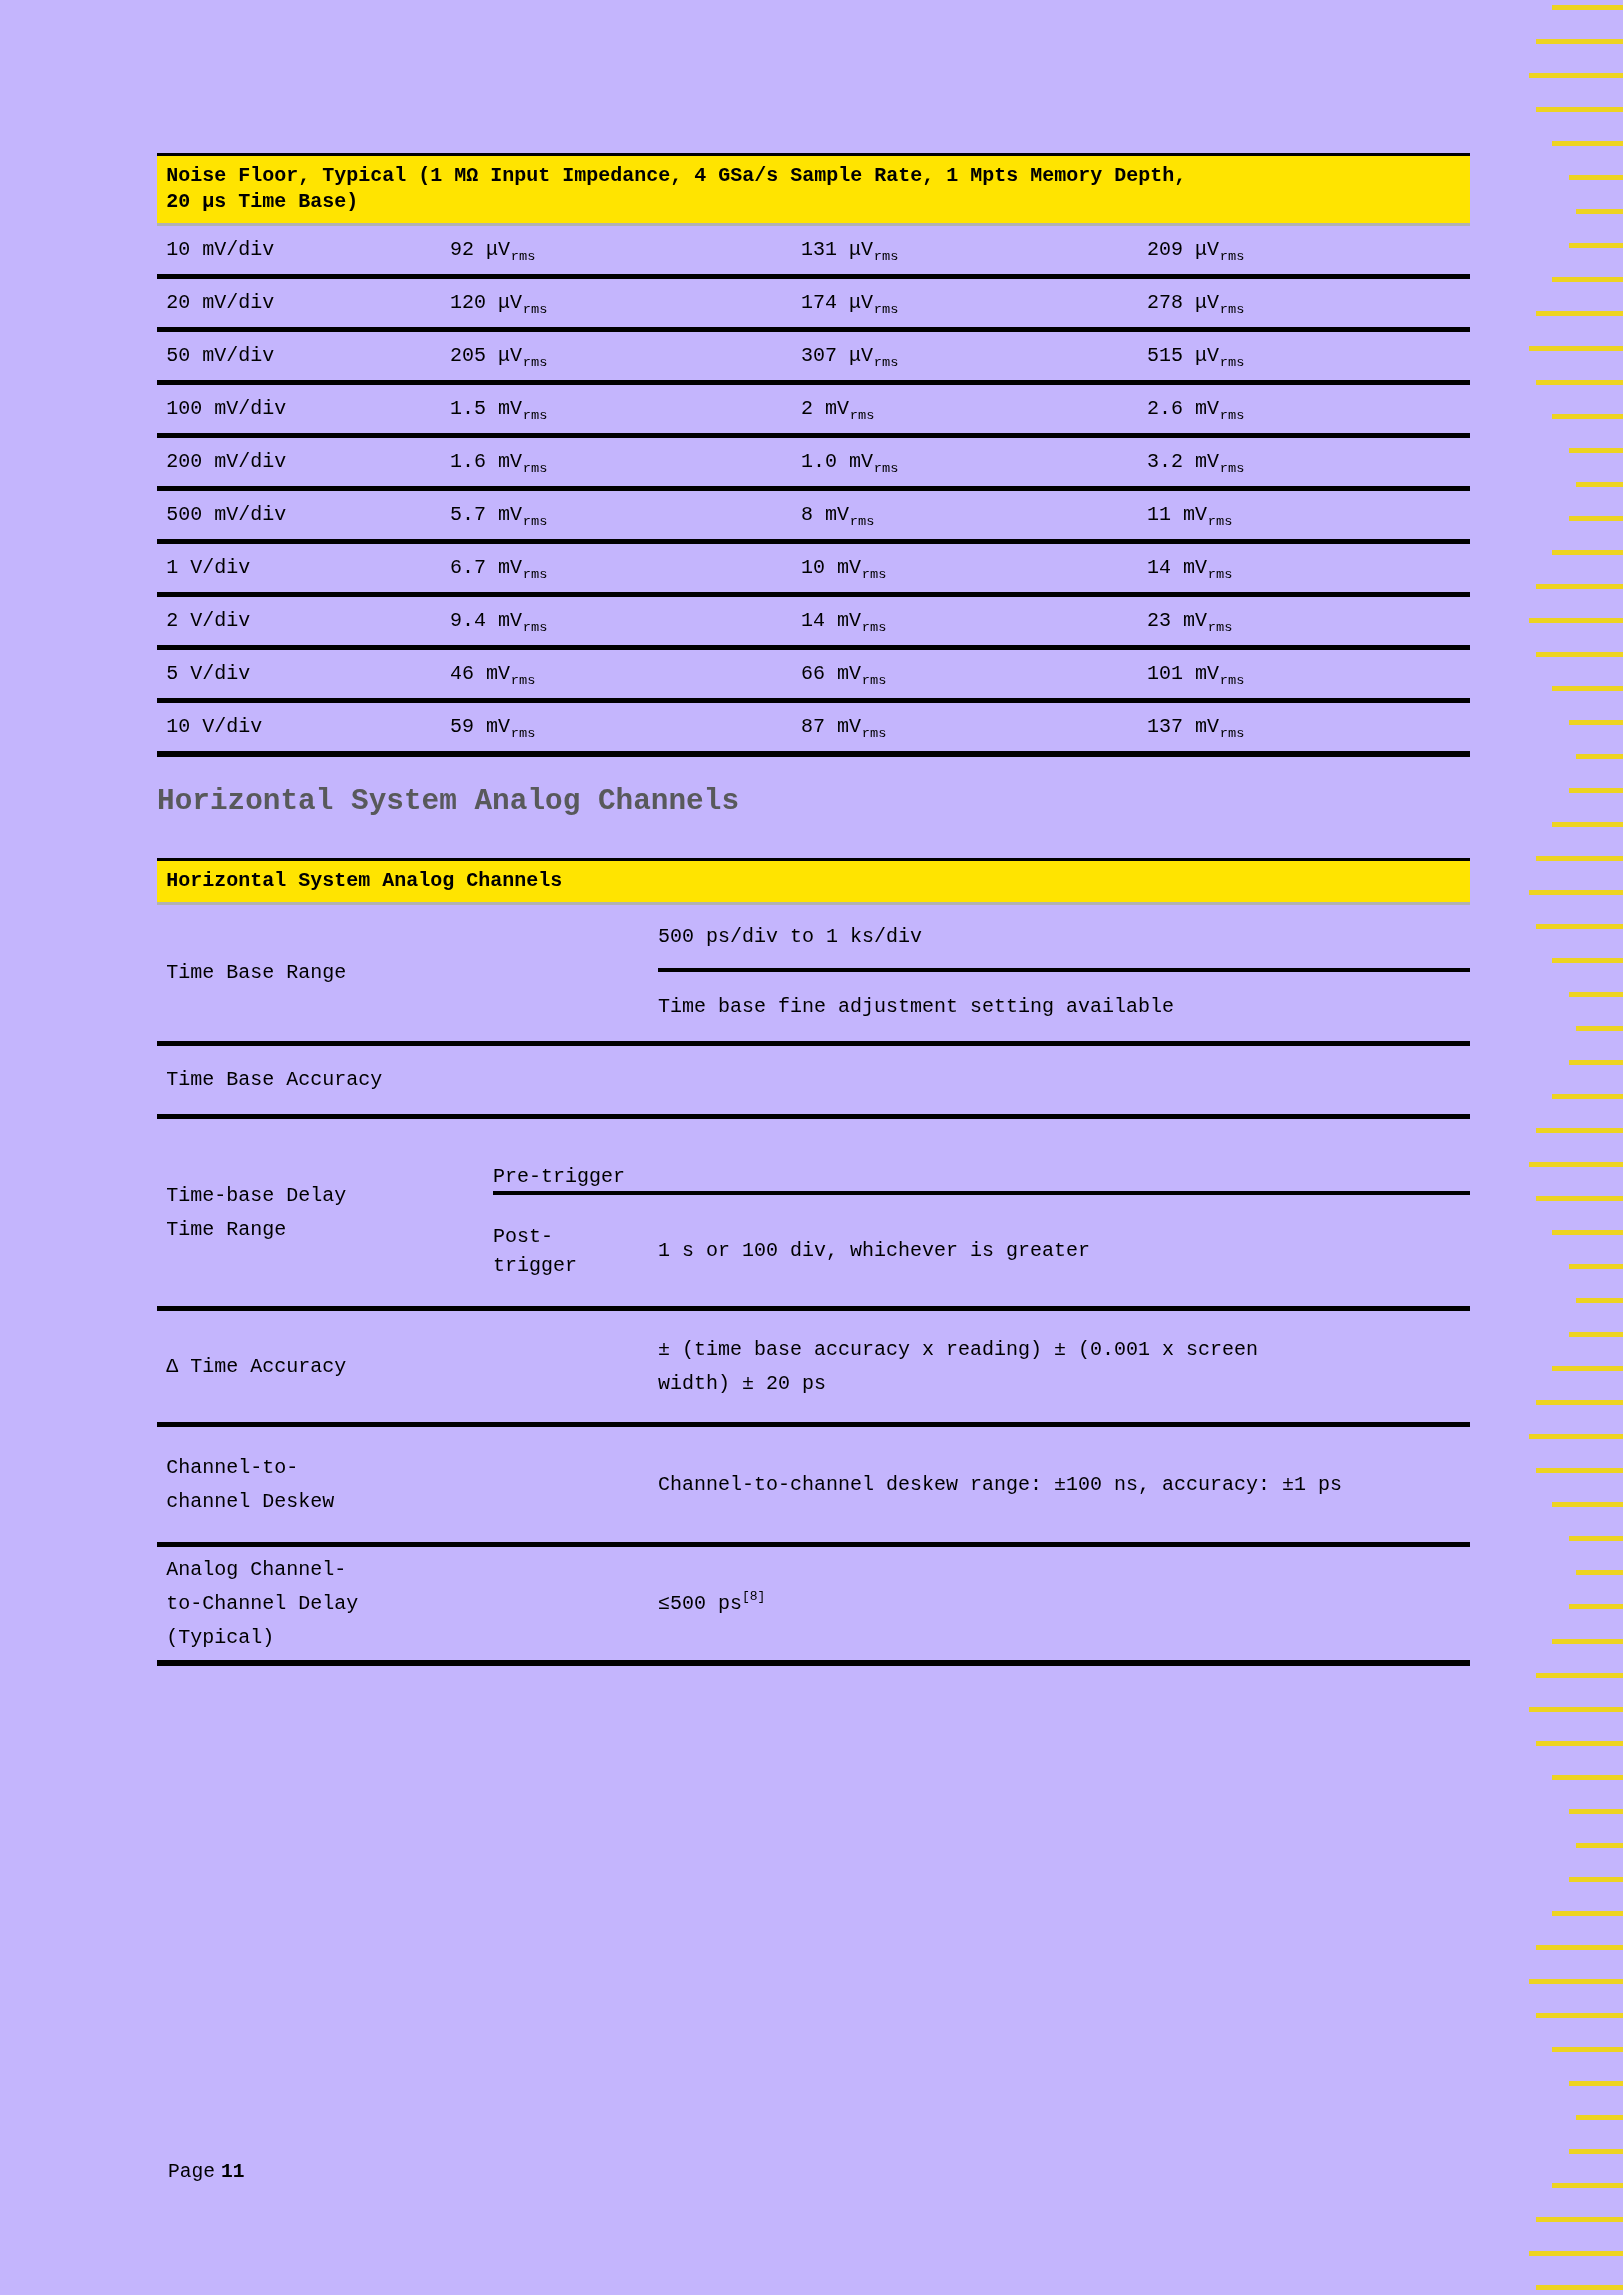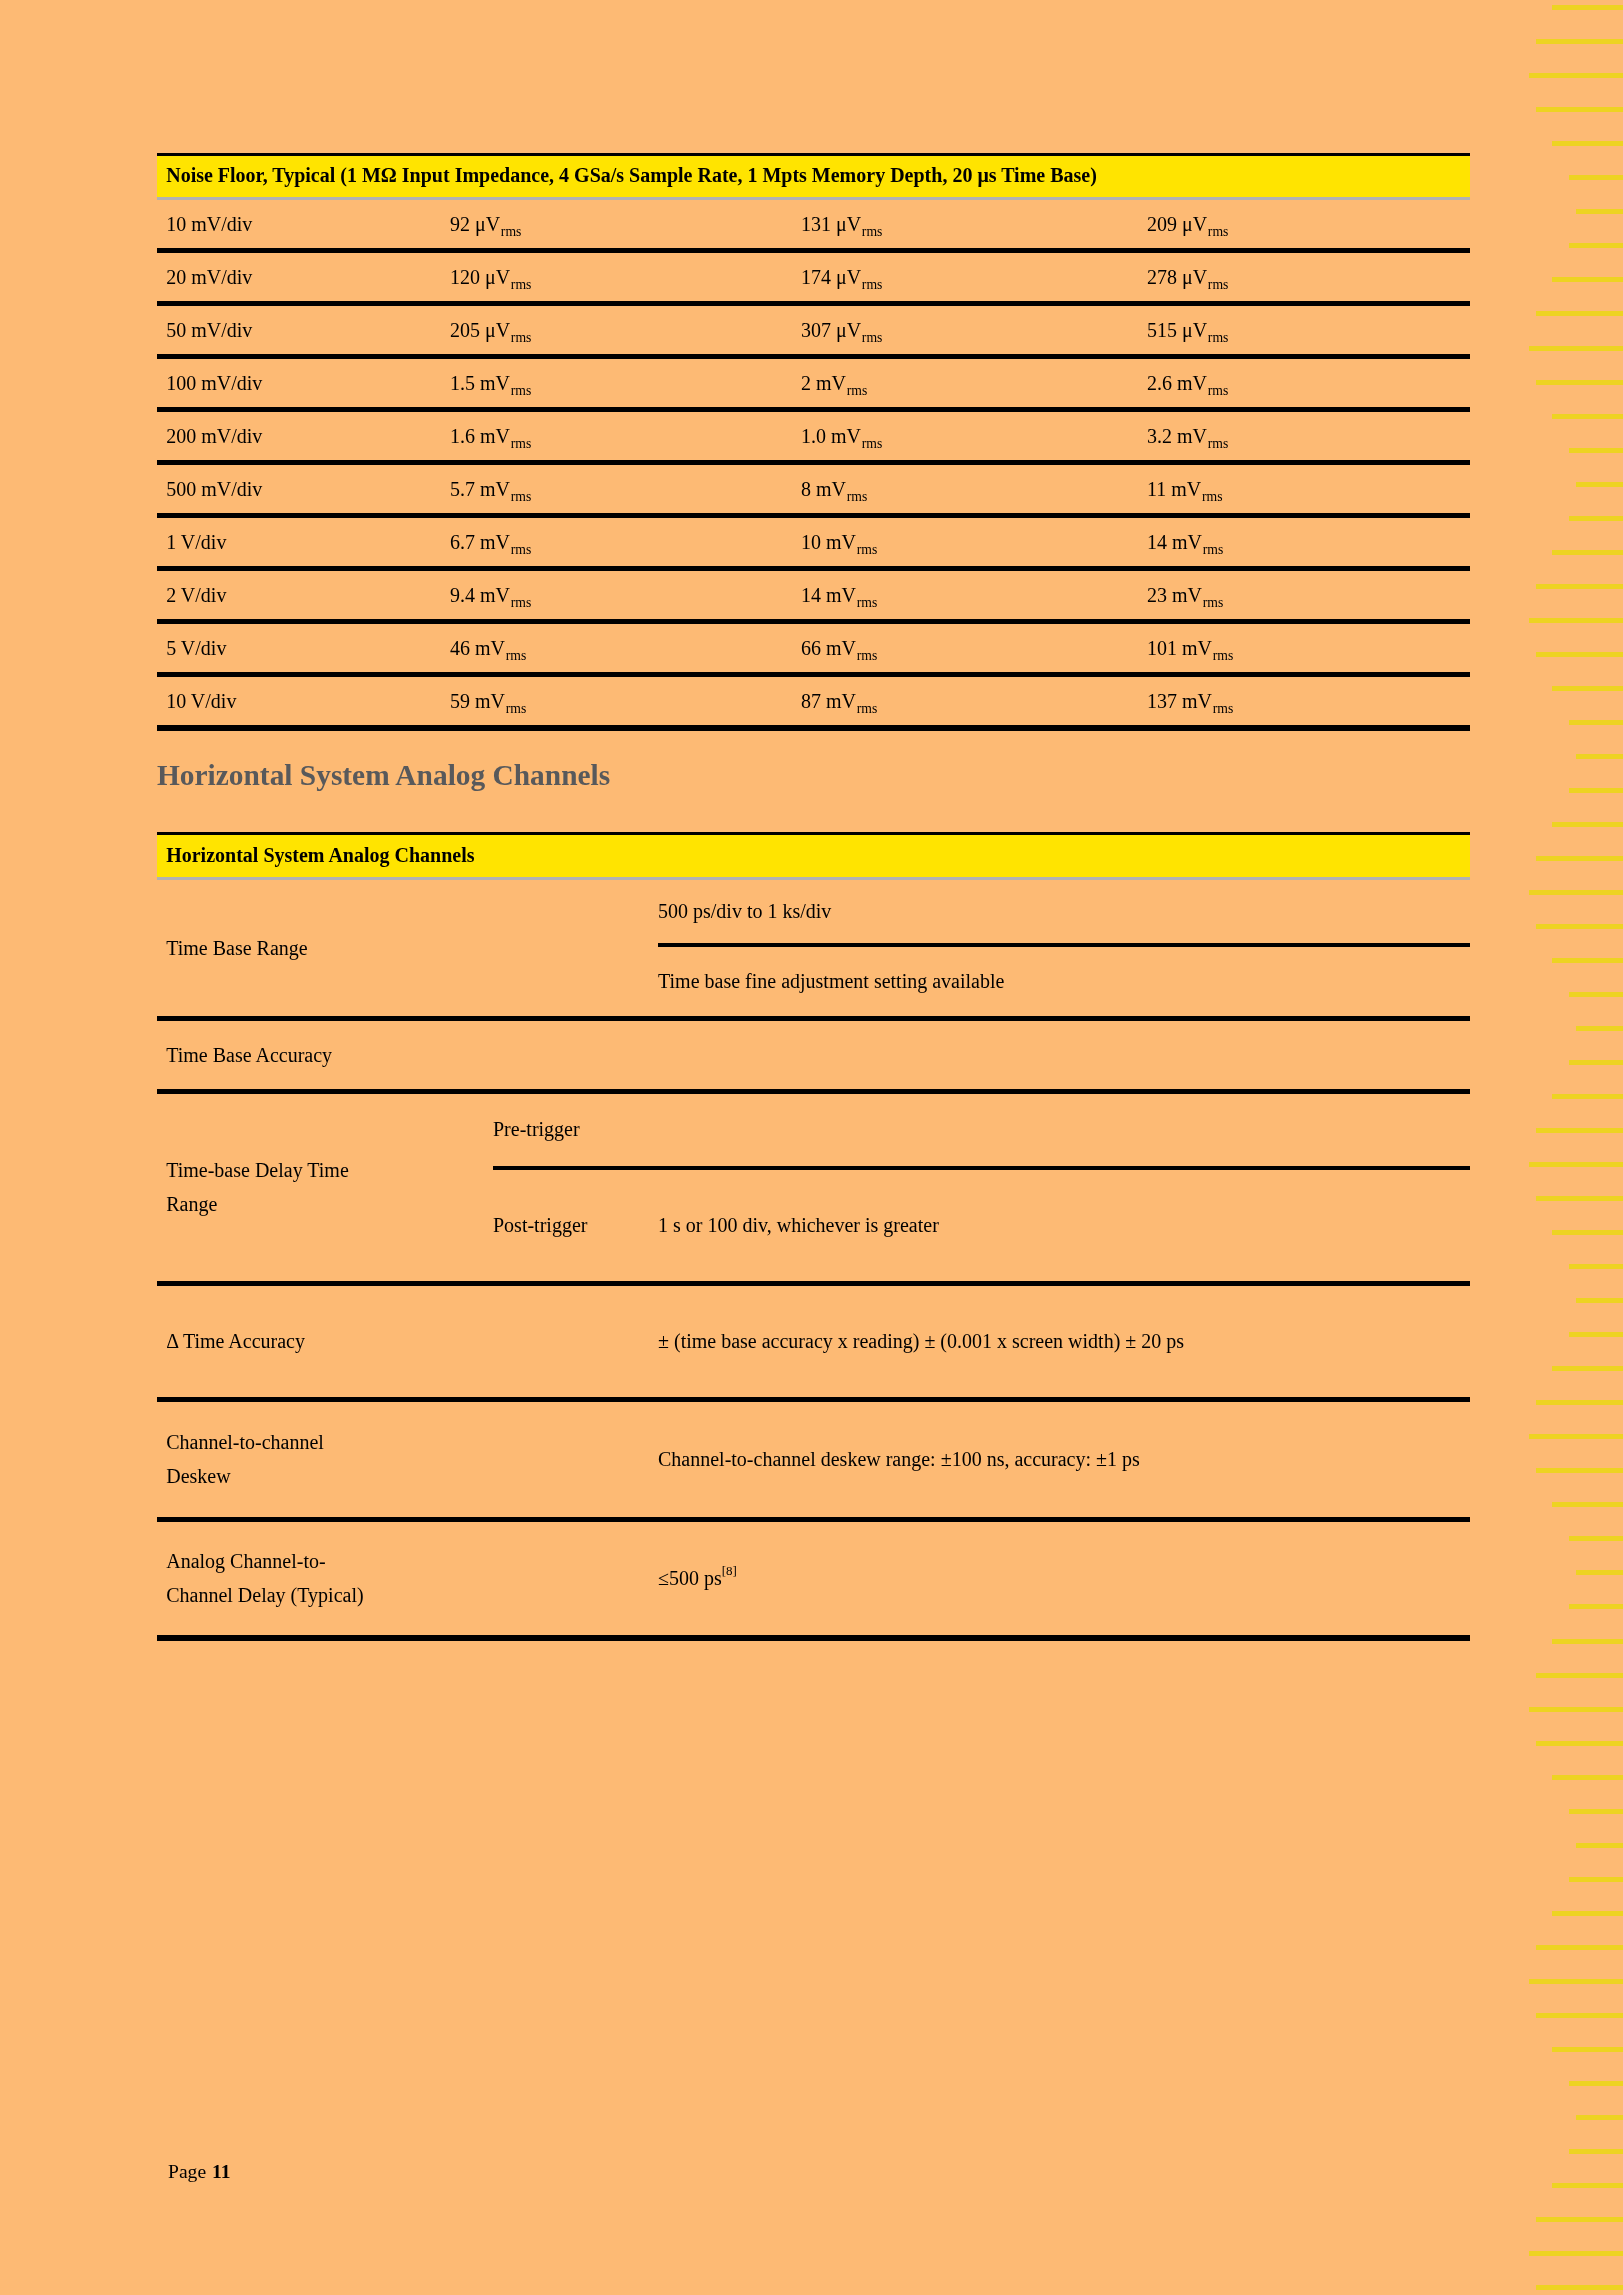--- a/index.html
+++ b/index.html
@@ -1,17 +1,17 @@
 <!DOCTYPE html>
 <html style="--accent: #FFE400; --dash: #EDD322; --grayline: #B2B2B2; --headgray: #58595B;font-size:10.5px"><head>
 <meta charset="utf-8">
 <style>
   html,body{margin:0;padding:0;background:#e8e8e8;}
-  .page{position:relative;width:1623px;height:2295px;background:#fdba74;overflow:hidden;
-        font-family:Liberation Serif, serif;color:#000;}
+  .page{position:relative;width:1623px;height:2295px;background:#c4b5fd;overflow:hidden;
+        font-family:Liberation Mono, monospace;color:#000;}
   .content{position:absolute;left:157px;top:0;width:1313px;}
 
   
   .band{border-top:3.9px solid #000;background:var(--accent,#FFE400);
         font-weight:bold;font-size:20px;line-height:25.5px;padding:7.2px 9.2px 8.5px 9.2px;
         box-sizing:border-box;}
   .band .bandtext{display:inline-block;max-width:1047px;}
   .gray-rule{height:3.3px;background:var(--grayline,#B2B2B2);}
 
   
@@ -34,21 +34,21 @@
   .hrow{display:flex;align-items:stretch;border-bottom:5.2px solid #000;font-size:20px;}
   .hrow .label{flex:0 0 501px;display:flex;align-items:center;padding-left:9.2px;
         box-sizing:border-box;line-height:34px;}
   .hrow .label-d{flex:0 0 336px;display:flex;align-items:center;padding-left:9.2px;
         box-sizing:border-box;line-height:34px;}
   .hrow .val{flex:1;display:flex;align-items:center;line-height:34px;}
   .rcol{flex:1;display:flex;flex-direction:column;}
   .subrow{display:flex;align-items:center;line-height:34px;}
   .s1{min-height:63px;border-bottom:4.6px solid #000;}
   .s2{min-height:69px;}
-  .d1{min-height:72px;border-bottom:4.6px solid #000;}
+  .d1{min-height:72px;border-bottom:4.6px solid #000;align-items:flex-end;}
   .d2{min-height:111px;}
   .sublabel{flex:0 0 165px;display:flex;align-items:center;line-height:29px;}
   .subval{flex:1;display:flex;align-items:center;line-height:34px;}
   .rB{min-height:72px;}
   .rC{min-height:68px;}
   .rE{min-height:111px;}
   .rF{min-height:115px;}
   .rG{min-height:113px;border-bottom-width:6.5px;}
   .w290{max-width:190px;}
   .w330{max-width:216px;}

